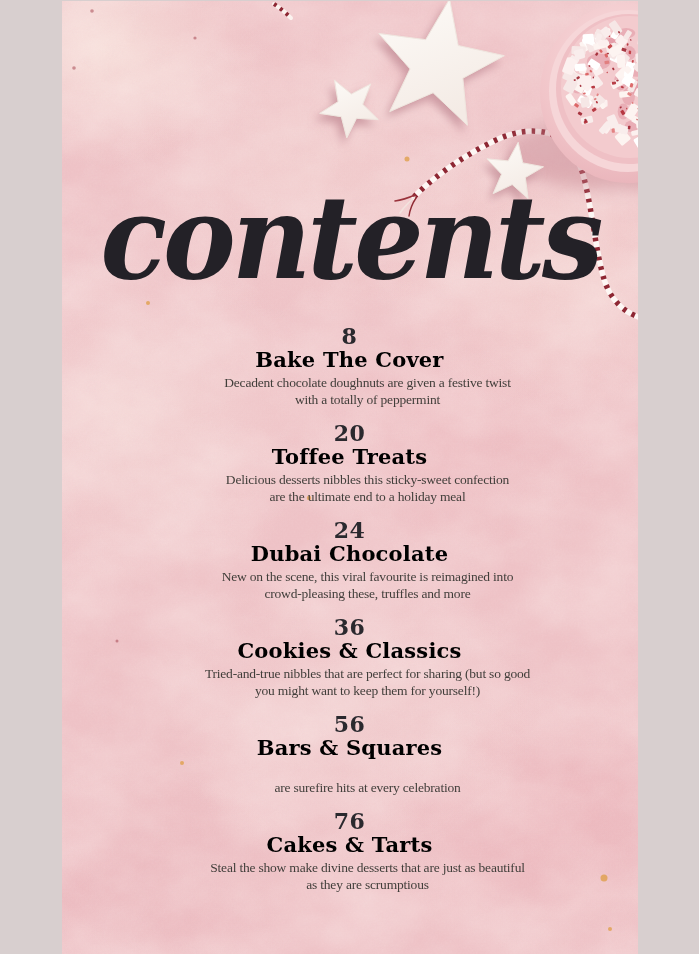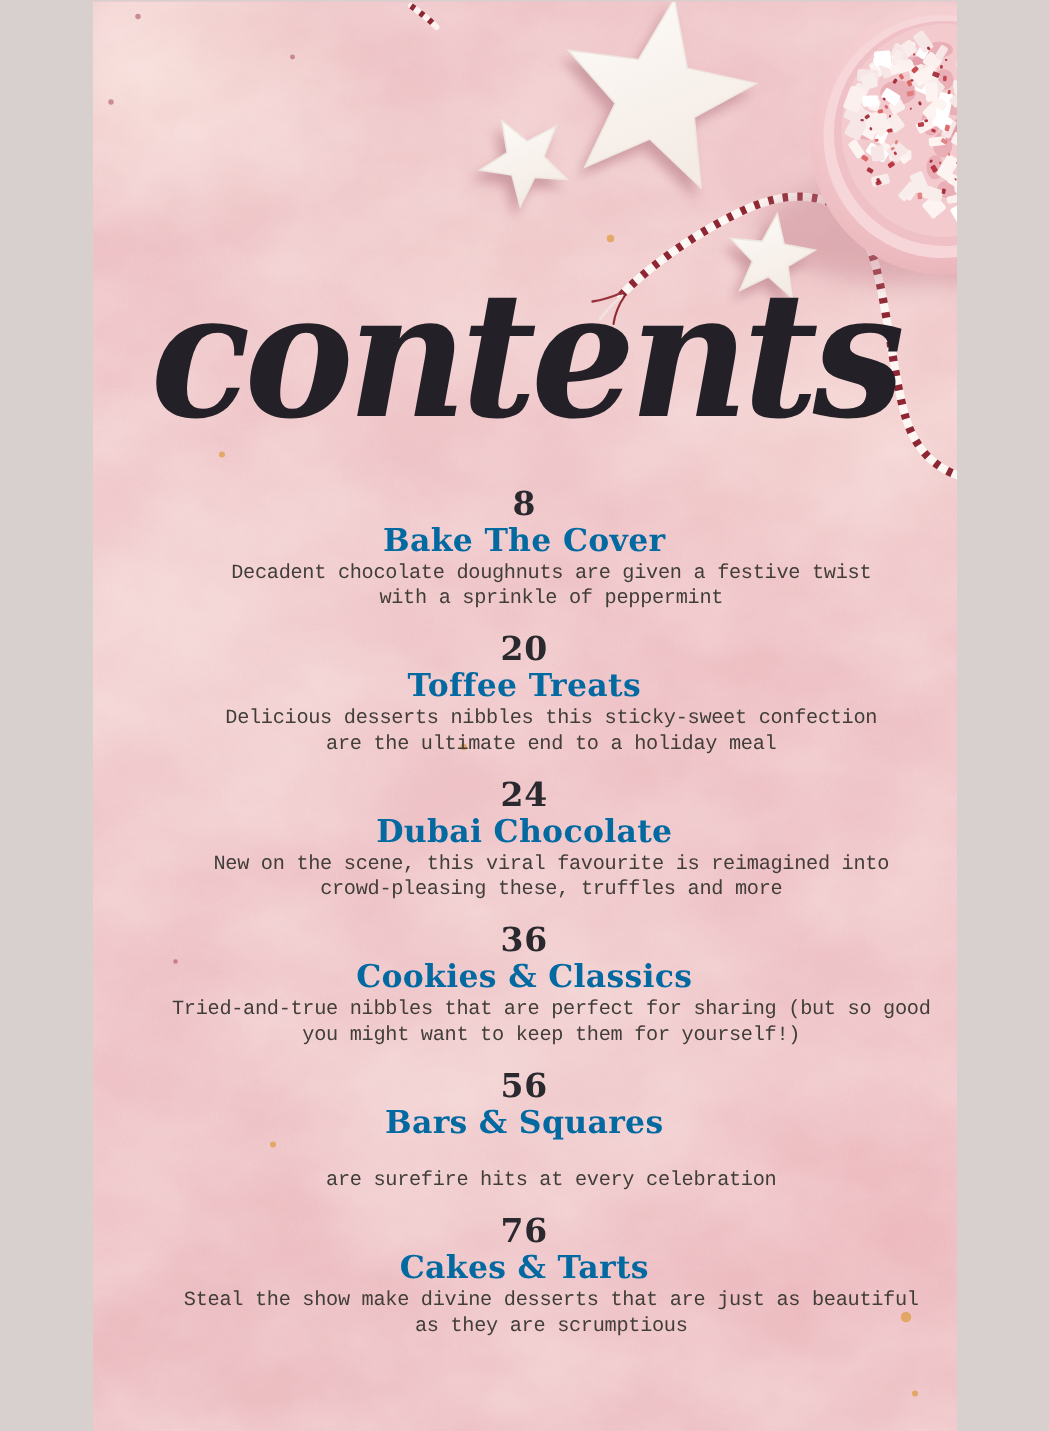--- a/index.html
+++ b/index.html
@@ -36,25 +36,25 @@
     transform:scaleX(.94);
   }
   .toc{position:absolute;top:323px;left:0;right:0;text-align:center;}
   .entry{height:97px;}
   .num{
     font-family:"DejaVu Serif",serif;font-weight:700;
     font-size:22px;line-height:24px;color:#2a292e;letter-spacing:.5px;
   }
   .etitle{
     font-family:"DejaVu Serif",serif;font-weight:700;
-    font-size:21px;line-height:23px;color:#0369a1;letter-spacing:.2px;
+    font-size:21px;line-height:23px;color:#000000;letter-spacing:.2px;
   }
   .desc{
     margin-top:3px;
-    font-family:Liberation Mono, monospace;
+    font-family:Liberation Serif, serif;
     font-size:13.5px;line-height:17px;color:#413e3a;letter-spacing:-.2px;padding-left:36px;
   }
 </style>
 </head>
 <body>
 
 <div class="page">
   <div class="bg"></div>
 
   <svg class="decor" id="decor" width="699" height="954" viewBox="0 0 699 954">
@@ -352,21 +352,21 @@
 
   <h1 class="title">contents</h1>
 
   <div class="toc">
 
     <div class="entry">
       <div class="num">8</div>
       <div class="etitle">Bake The Cover</div>
       <div class="desc">
         <span>Decadent chocolate doughnuts are given a festive twist</span><br>
-        <span>with a sprinkle of peppermint</span>
+        <span>with a totally of peppermint</span>
       </div>
     </div>
 
     <div class="entry">
       <div class="num">20</div>
       <div class="etitle">Toffee Treats</div>
       <div class="desc">
         <span>Delicious desserts nibbles this sticky-sweet confection</span><br>
         <span>are the ultimate end to a holiday meal</span>
       </div>

